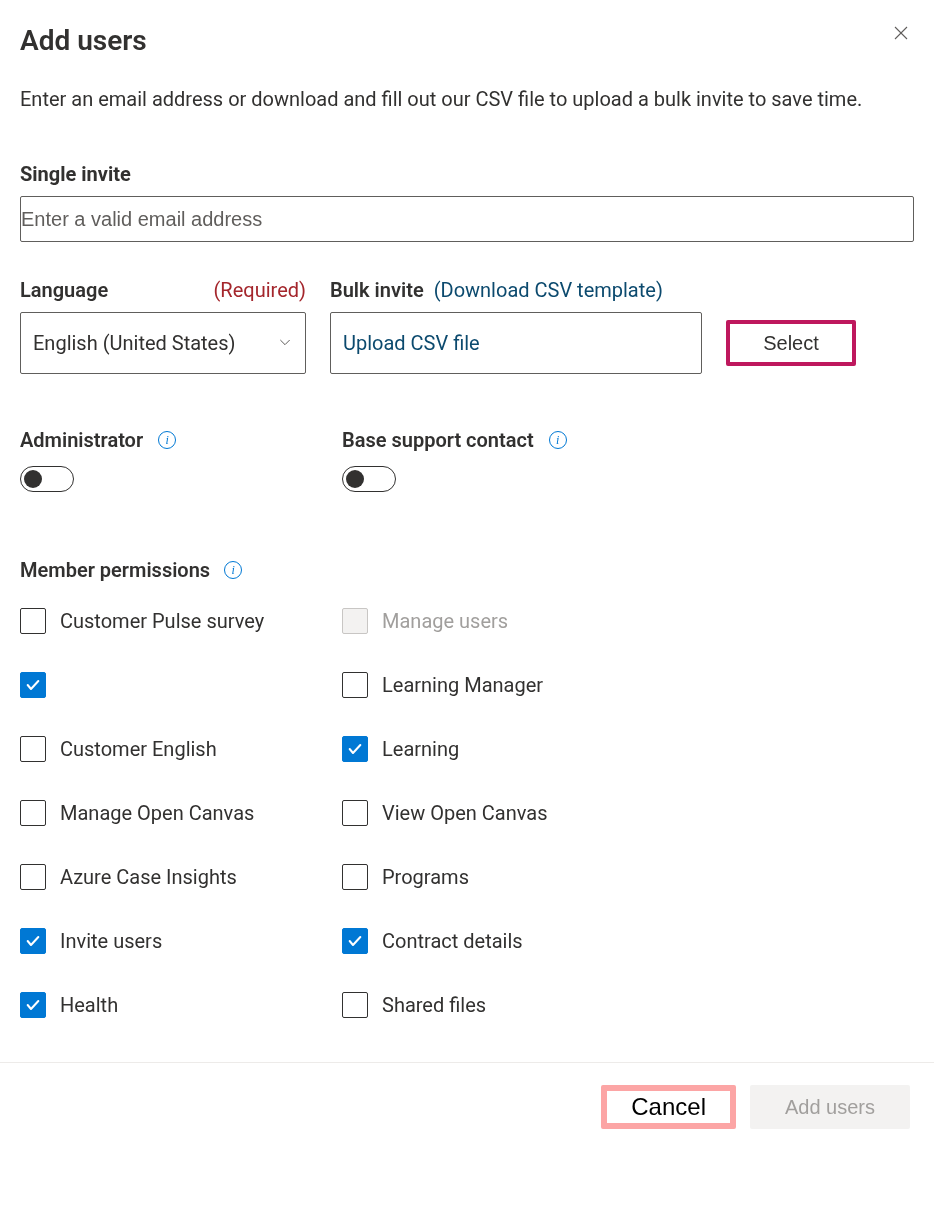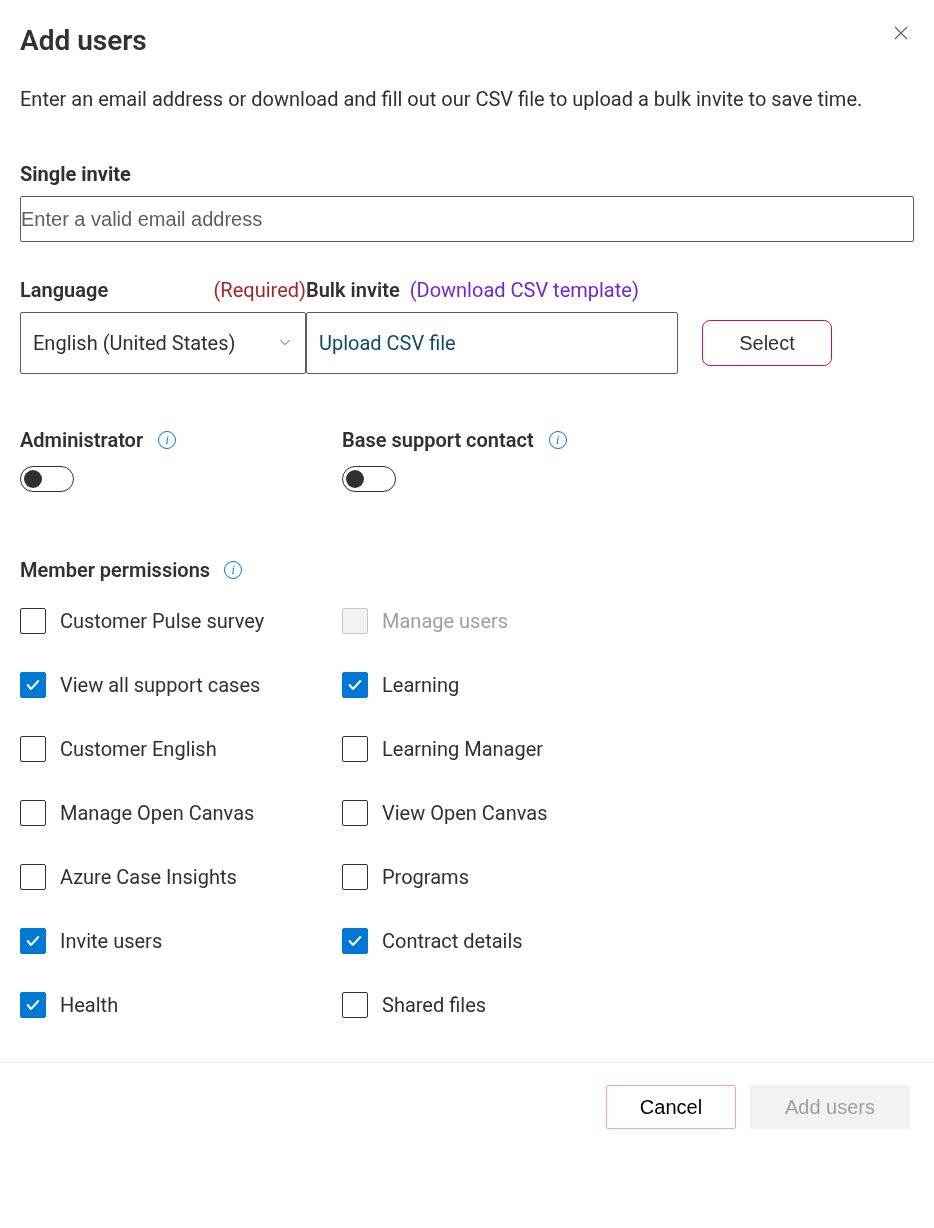--- a/index.html
+++ b/index.html
@@ -58,37 +58,38 @@
     height: 46px;
     border: 1px solid #605e5c;
     padding: 0 0;
     font-size: 20px;
     border-radius: 2px;
     color: #323130;
   }
   .text-input::placeholder { color: #605e5c; }
   .row-2 {
     display: flex;
+    gap: 24px;
     margin-top: 36px;
   }
   .col-lang { width: 286px; }
   .col-bulk { flex: 1; }
   .label-row {
     display: flex;
     align-items: baseline;
     justify-content: flex-start;
     gap: 10px;
     font-size: 20px;
     font-weight: 600;
     margin-bottom: 10px;
     white-space: nowrap;
   }
   .col-lang .label-row { justify-content: space-between; }
   .link {
-    color: #6d28d9;
+    color: #0c4a6e;
     font-weight: 400;
     cursor: pointer;
     text-decoration: none;
   }
   .select-box, .upload-box {
     height: 62px;
     border: 1px solid #605e5c;
     border-radius: 2px;
     display: flex;
     align-items: center;
@@ -96,25 +97,25 @@
     font-size: 20px;
     background: #fff;
     cursor: pointer;
   }
   .select-box { justify-content: space-between; }
   .upload-box { color: #0c4a6e; width: 372px; }
   .chevron { width: 16px; height: 16px; color: #605e5c; flex-shrink: 0; }
   .btn {
     height: 46px;
     min-width: 130px;
-    border: 1px solid #be185d;
+    border: 4px solid #be185d;
     background: #fff;
     font-size: 20px;
     padding: 0 22px;
-    border-radius: 8px;
+    border-radius: 2px;
     cursor: pointer;
     color: #323130;
   }
   .toggles-row {
     display: flex;
     gap: 0;
     margin-top: 54px;
   }
   .toggle-col { width: 322px; }
   .toggle-label {
@@ -219,23 +220,23 @@
     background: #f3f2f1;
     color: #a19f9d;
     font-size: 20px;
     padding: 0 24px;
     border-radius: 2px;
     cursor: default;
   }
   .btn-secondary {
     height: 44px;
     min-width: 130px;
-    border: 1px solid #fca5a5;
+    border: 6px solid #fca5a5;
     background: #fff;
-    font-size: 20px;
+    font-size: 24px;
     padding: 0 24px;
     border-radius: 2px;
     cursor: pointer;
   }
   .bulk-controls { display: flex; gap: 24px; align-items: center; }
 </style>
 </head>
 <body>
 
 <div class="panel">
@@ -321,21 +322,20 @@
           <div class="checkbox-item">
             <span class="checkbox"></span>
             <span>Customer Pulse survey</span>
           </div>
           <div class="checkbox-item">
             <span class="checkbox checked">
               <svg viewBox="0 0 24 24" fill="none" stroke="currentColor" stroke-width="3" stroke-linecap="round" stroke-linejoin="round">
                 <polyline points="4 12 9 18 20 6"></polyline>
               </svg>
             </span>
-            <span>View all support cases</span>
           </div>
           <div class="checkbox-item">
             <span class="checkbox"></span>
             <span>Customer English</span>
           </div>
           <div class="checkbox-item">
             <span class="checkbox"></span>
             <span>Manage Open Canvas</span>
           </div>
           <div class="checkbox-item">
@@ -358,33 +358,33 @@
             </span>
             <span>Health</span>
           </div>
         </div>
       <div class="perm-col" id="perm-right">
           <div class="checkbox-item disabled">
             <span class="checkbox disabled"></span>
             <span>Manage users</span>
           </div>
           <div class="checkbox-item">
+            <span class="checkbox"></span>
+            <span>Learning Manager</span>
+          </div>
+          <div class="checkbox-item">
             <span class="checkbox checked">
               <svg viewBox="0 0 24 24" fill="none" stroke="currentColor" stroke-width="3" stroke-linecap="round" stroke-linejoin="round">
                 <polyline points="4 12 9 18 20 6"></polyline>
               </svg>
             </span>
             <span>Learning</span>
           </div>
           <div class="checkbox-item">
             <span class="checkbox"></span>
-            <span>Learning Manager</span>
-          </div>
-          <div class="checkbox-item">
-            <span class="checkbox"></span>
             <span>View Open Canvas</span>
           </div>
           <div class="checkbox-item">
             <span class="checkbox"></span>
             <span>Programs</span>
           </div>
           <div class="checkbox-item">
             <span class="checkbox checked">
               <svg viewBox="0 0 24 24" fill="none" stroke="currentColor" stroke-width="3" stroke-linecap="round" stroke-linejoin="round">
                 <polyline points="4 12 9 18 20 6"></polyline>

